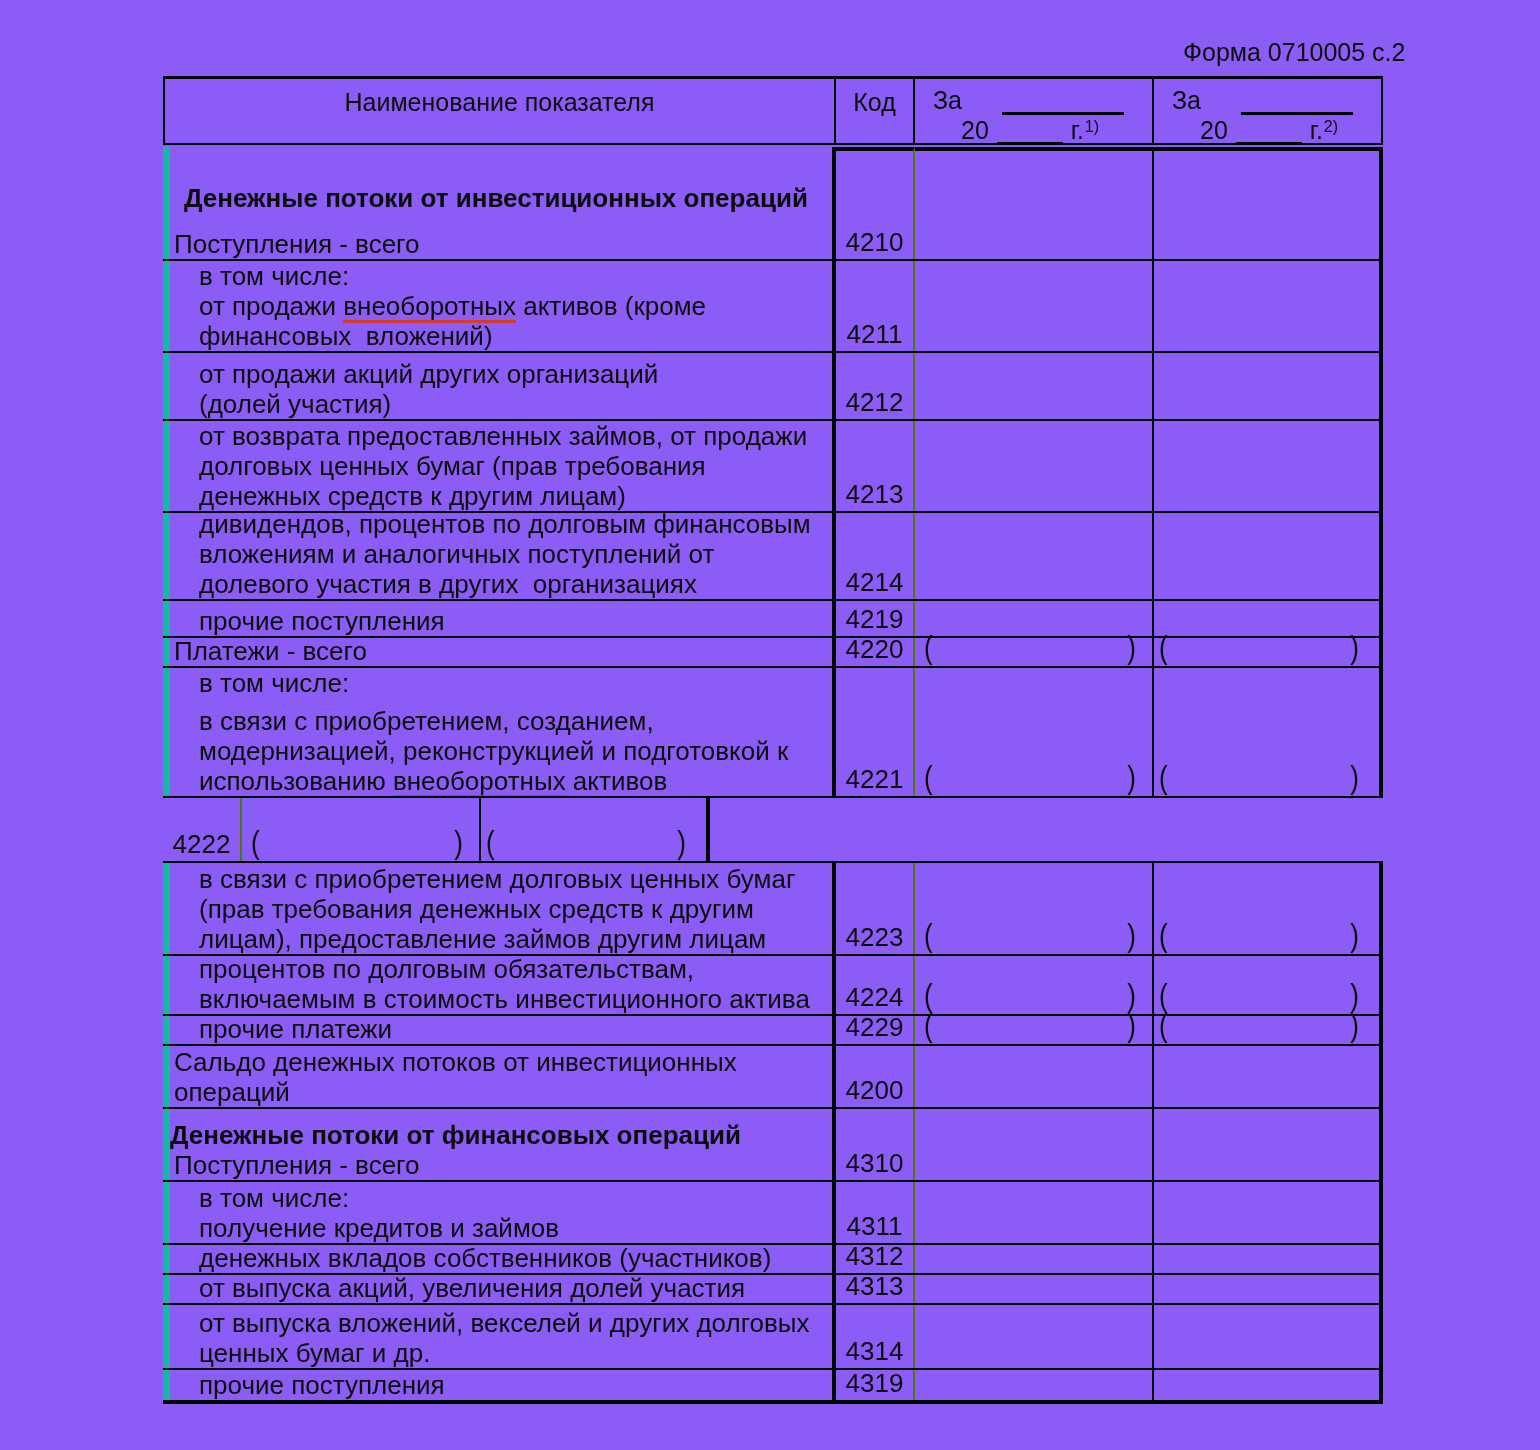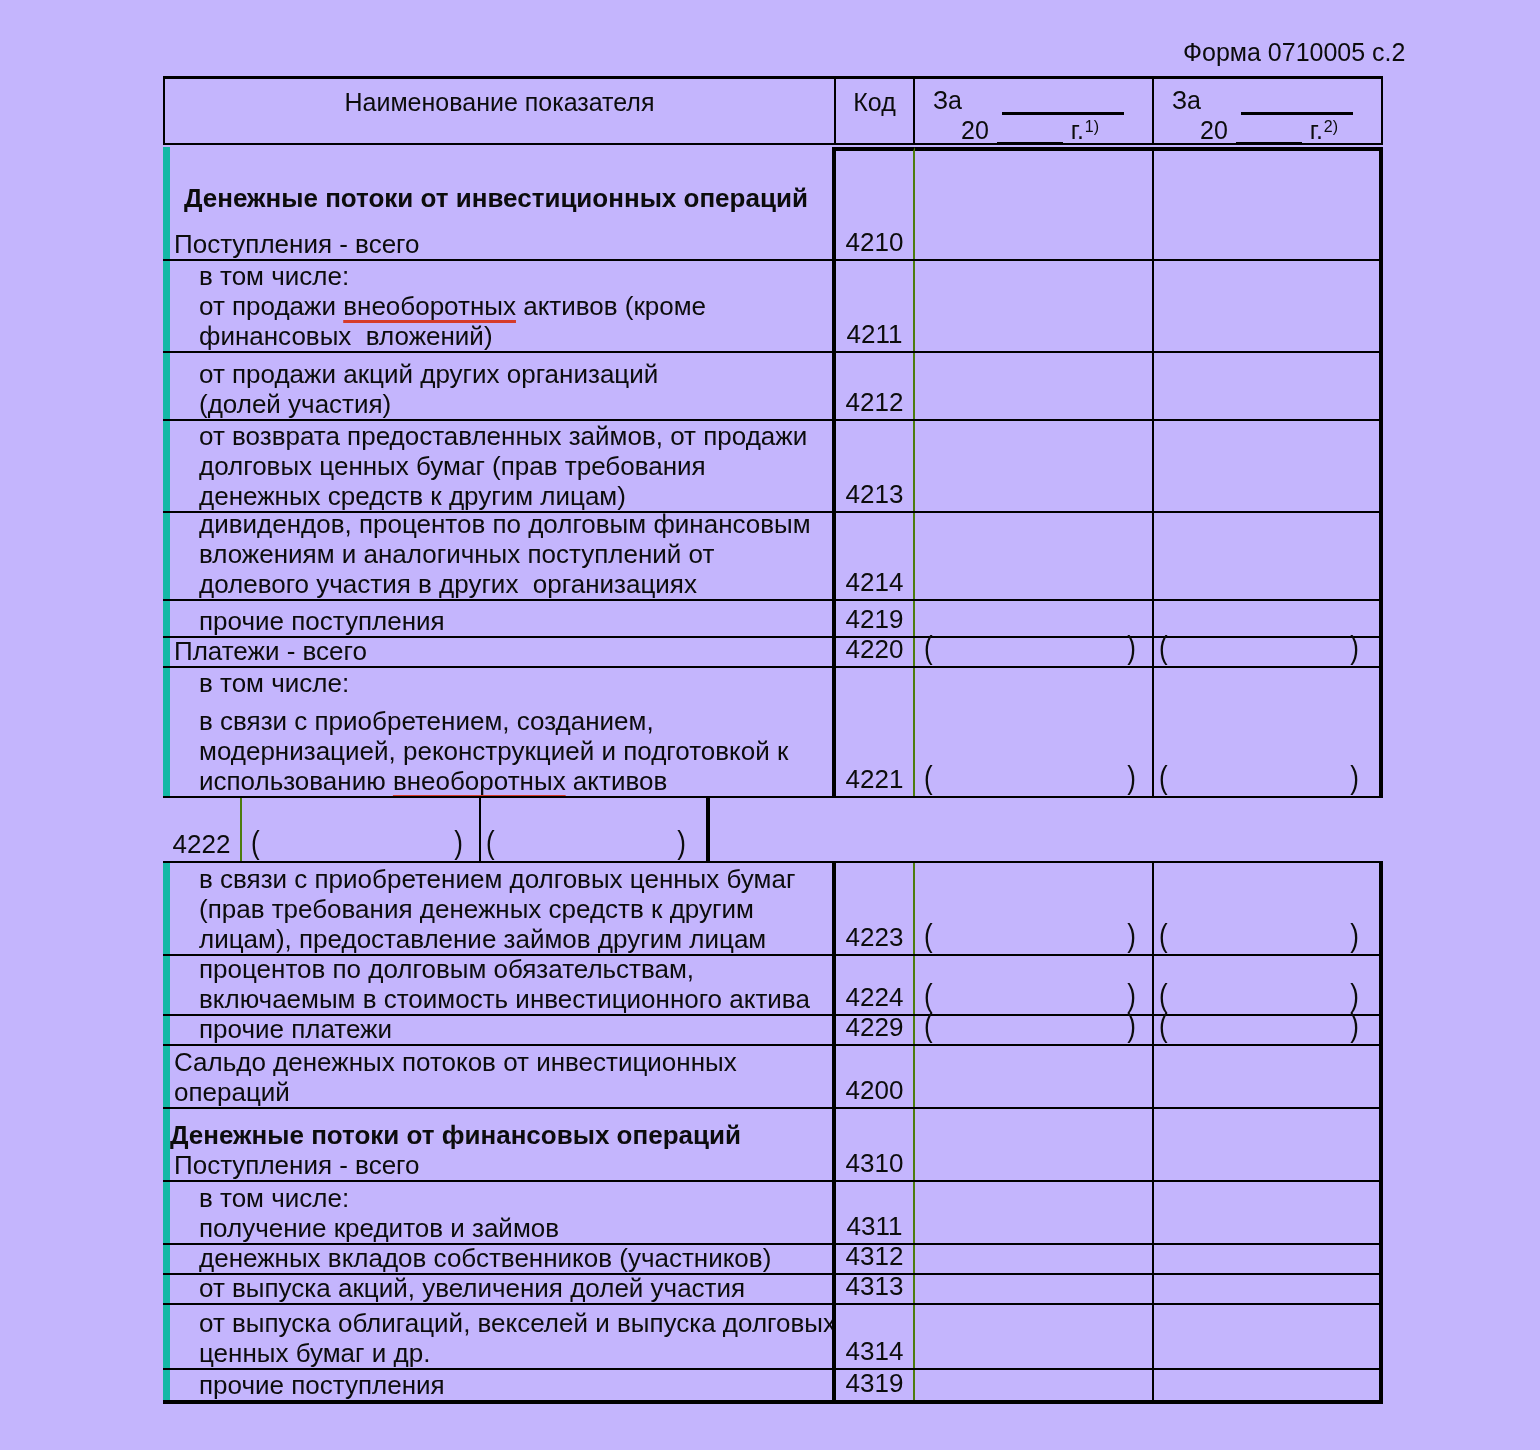--- a/index.html
+++ b/index.html
@@ -1,18 +1,18 @@
 <!DOCTYPE html>
 <html><head>
 <meta charset="utf-8">
 <style>
   * { margin:0; padding:0; box-sizing:border-box; }
   body { background:#f0f0f0; }
   .page {
-    position:relative; width:1540px; height:1450px; background:#c4b5fd;
+    position:relative; width:1540px; height:1450px; background:#8b5cf6;
     font-family:"Liberation Sans","DejaVu Sans",sans-serif; color:#0c0c0c;
     overflow:hidden;
   }
   .form-label { position:absolute; top:38px; left:1183px; font-size:25px; }
 
   .doc-table { position:absolute; left:163px; top:76px; width:1220px; }
 
   
   .thead { display:flex; height:69px; border-top:3px solid #000; border-bottom:2px solid #000; margin-bottom:2px; }
   .th { border-right:2px solid #000; font-size:25px; }
@@ -279,21 +279,21 @@
         <div class="row" style="height: 30px;">
           <div class="cell-name">
             <div class="line style-indent">от выпуска акций, увеличения долей участия</div>
           </div>
           <div class="cell-code">4313</div>
           <div class="cell-v1"></div>
           <div class="cell-v2"></div>
         </div>
         <div class="row" style="height: 65px;">
           <div class="cell-name">
-            <div class="line style-indent">от выпуска облигаций, векселей и выпуска долговых</div>
+            <div class="line style-indent">от выпуска вложений, векселей и других долговых</div>
             <div class="line style-indent">ценных бумаг и др.</div>
           </div>
           <div class="cell-code">4314</div>
           <div class="cell-v1"></div>
           <div class="cell-v2"></div>
         </div>
         <div class="row" style="height: 30px;">
           <div class="cell-name">
             <div class="line style-indent">прочие поступления</div>
           </div>

